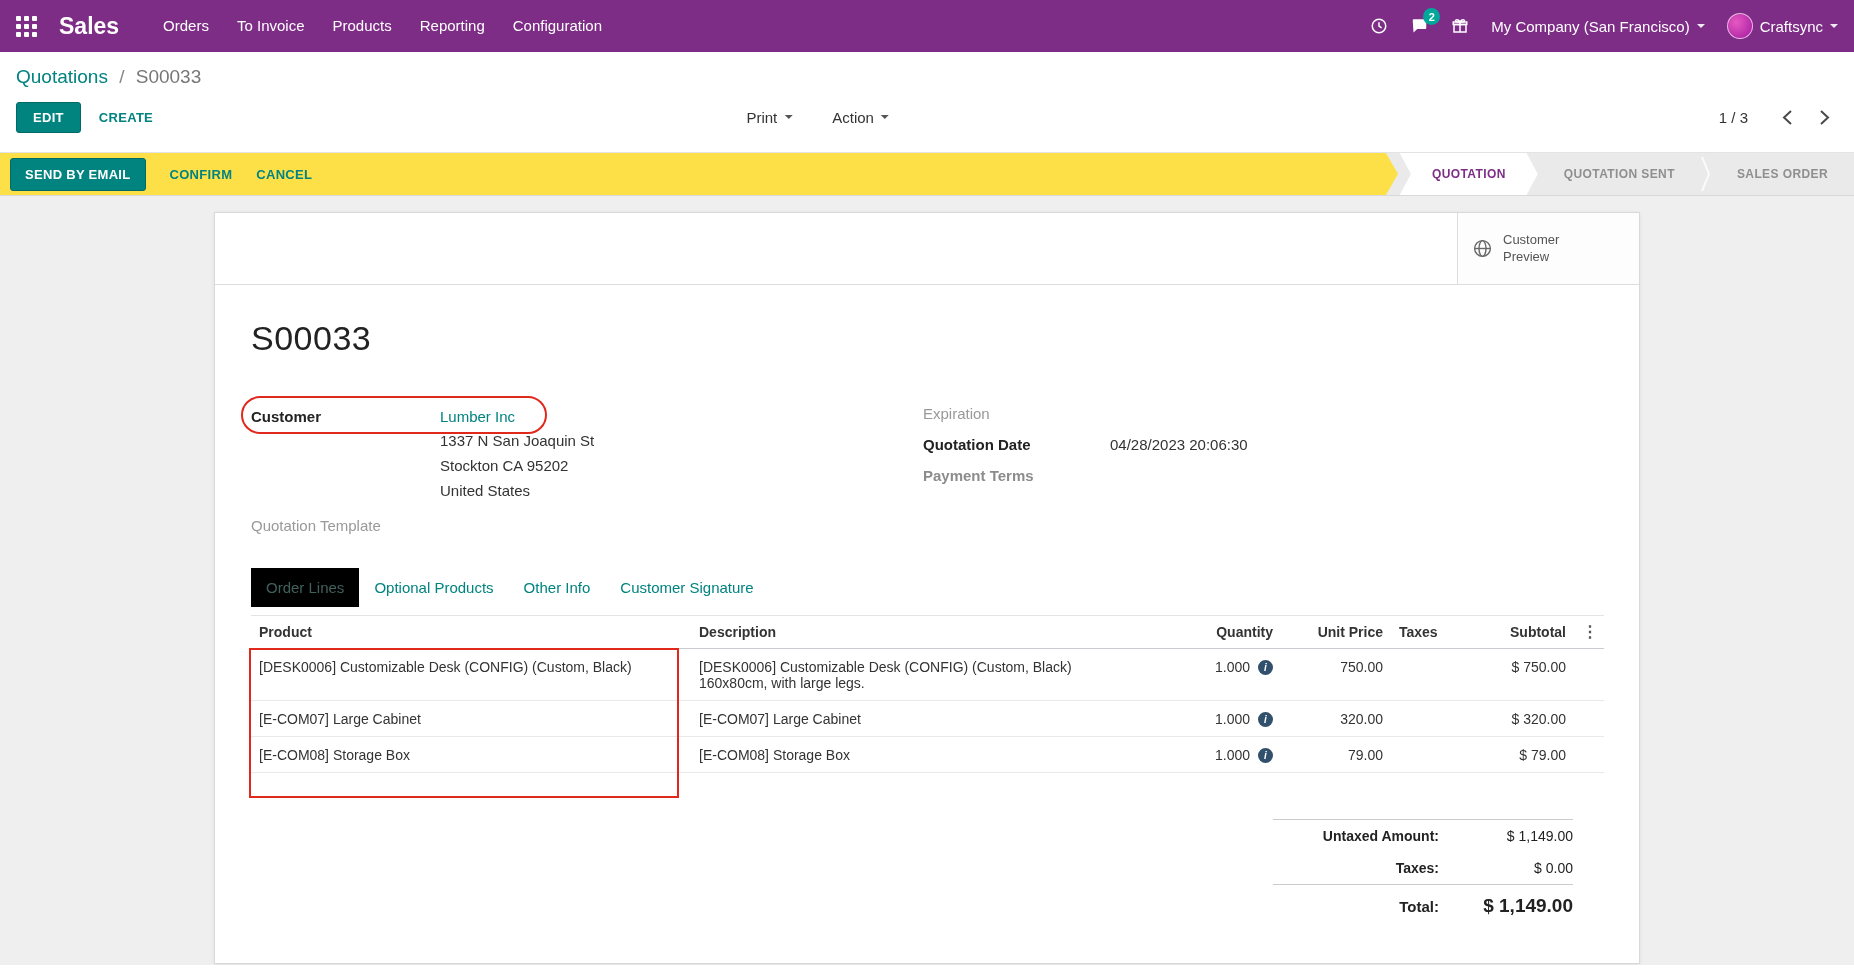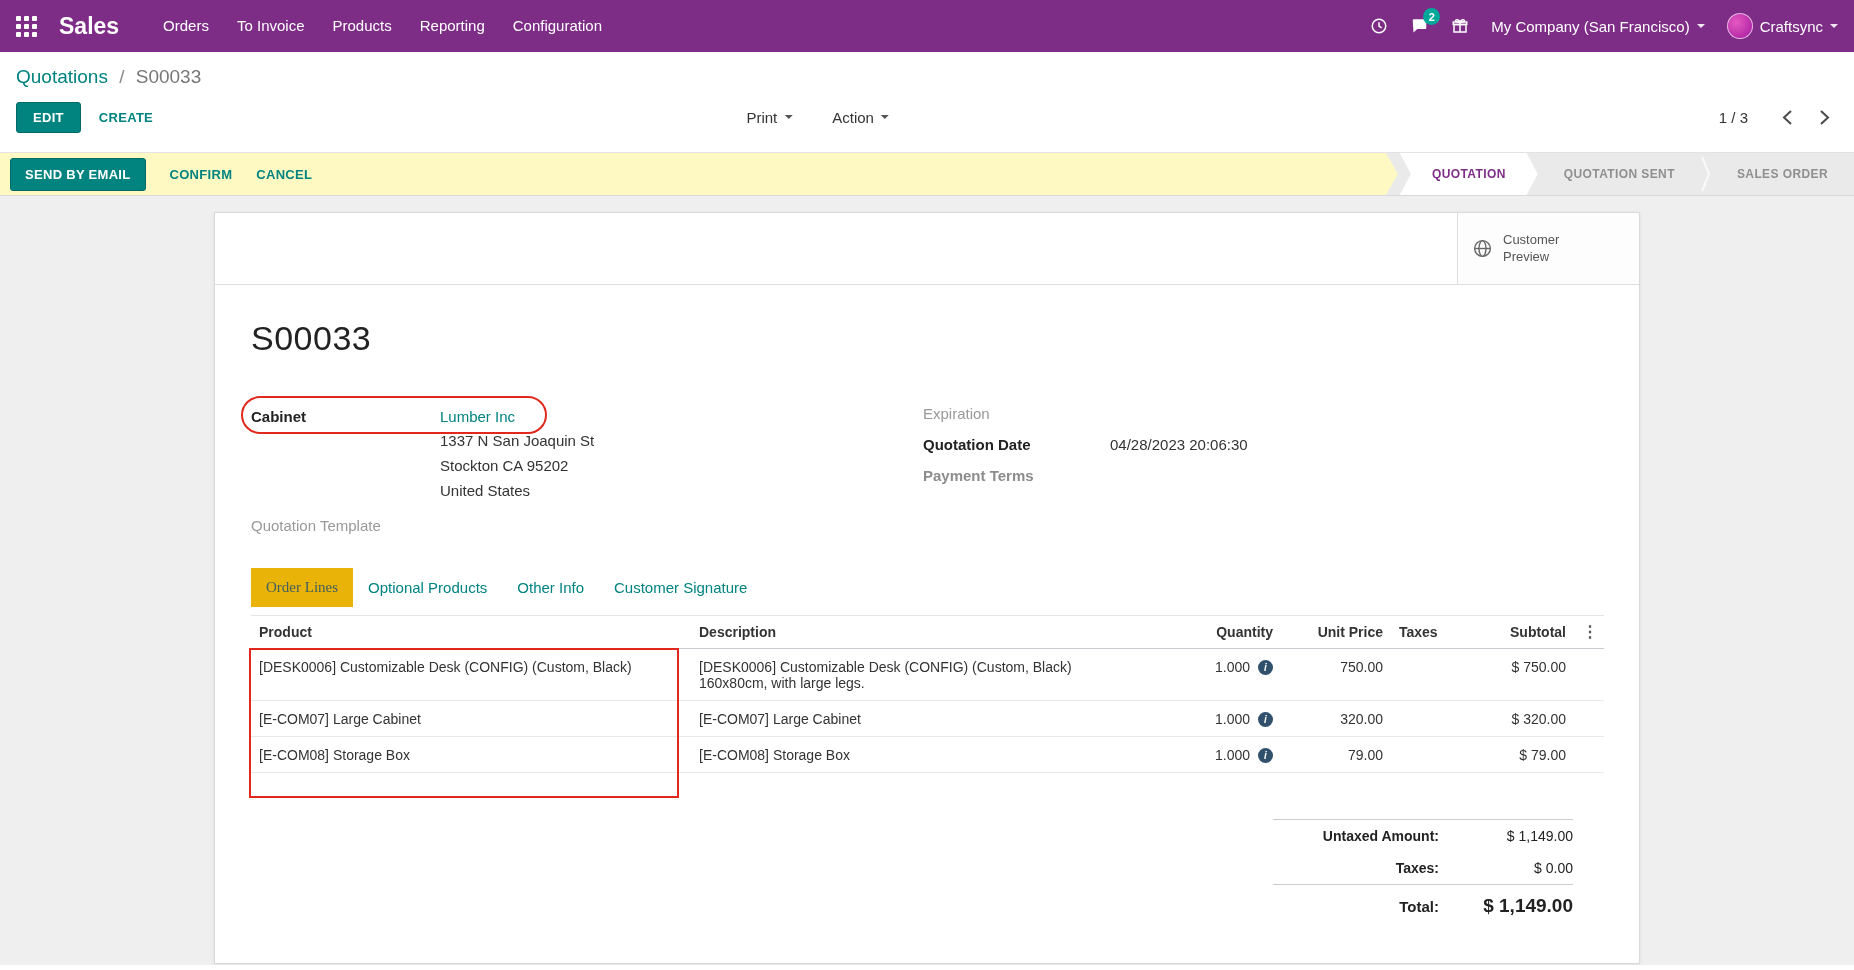--- a/index.html
+++ b/index.html
@@ -37,21 +37,21 @@
                 padding:7px 16px; border-radius:3px; cursor:pointer; letter-spacing:.3px; font-family:inherit; }
   .btn-link{ color:var(--accent); background:none; border:none; font-size:13px; font-weight:bold; margin-left:18px;
              cursor:pointer; letter-spacing:.3px; font-family:inherit; }
   .cp-center{ position:absolute; left:44%; transform:translateX(-50%); display:flex; gap:40px; }
   .dropdown-toggle{ font-size:15px; color:#333; display:flex; align-items:center; gap:7px; cursor:pointer; background:none; border:none; font-family:inherit; }
   .pager{ margin-left:auto; display:flex; align-items:center; gap:10px; font-size:15px; color:#333; }
   .pager-text{ margin-right:16px; cursor:pointer; }
   .pager-btn{ background:none; border:none; cursor:pointer; padding:2px 8px; display:flex; align-items:center; }
 
   
-  .statusbar{ height:44px; background:#fef9c3; border-top:1px solid #e3e3e3; border-bottom:1px solid #d9d9d9;
+  .statusbar{ height:44px; background:#fde047; border-top:1px solid #e3e3e3; border-bottom:1px solid #d9d9d9;
               display:flex; align-items:center; padding-left:10px; overflow:hidden; }
   .sb-left{ display:flex; align-items:center; }
   .btn-sendmail{ padding:8px 14px; }
   .sb-btn-flat{ margin-left:24px; }
   .sb-steps{ margin-left:auto; height:56px; display:flex; align-items:stretch; background:#eaeaea;
              clip-path:polygon(0 0,100% 0,100% 100%,0 100%,16px 50%); padding-left:14px; }
   .step{ display:flex; align-items:center; padding:0 26px; font-size:12px; font-weight:bold; color:#8f8f8f;
          letter-spacing:.4px; white-space:nowrap; cursor:pointer; }
   .step.active{ background:#fff; color:var(--step-active-text);
                 clip-path:polygon(0 0,calc(100% - 15px) 0,100% 50%,calc(100% - 15px) 100%,0 100%,15px 50%);
@@ -81,21 +81,21 @@
   .qt-label{ display:block; margin-top:14px; }
   .info-right{ flex:1; padding-top:1px; }
   .rfield{ display:flex; align-items:baseline; min-height:22px; margin-bottom:9px; }
   .rlabel{ width:187px; flex-shrink:0; font-size:15px; }
   .rlabel.bold{ font-weight:bold; color:#222; }
   .rvalue{ font-size:15px; color:#333; }
 
   
   .tabs{ display:flex; margin-top:34px; align-items:center; }
   .tab{ font-size:15px; color:var(--accent); padding:11px 15px; cursor:pointer; }
-  .tab.active{ background:#eab308; color:#41605d;font-family:Liberation Serif, serif; }
+  .tab.active{ background:#000000; color:#41605d; }
 
   
   .table-wrap{ position:relative; margin-top:8px; }
   .annotation-rect{ position:absolute; left:-2px; top:33px; width:430px; height:150px;
                     border:2px solid var(--annotation); pointer-events:none; z-index:3; }
   table.olines{ width:100%; border-collapse:collapse; table-layout:fixed; font-size:14px; }
   .olines th{ text-align:left; font-weight:bold; color:#333; padding:8px; border-top:1px solid #e2e5e8; border-bottom:1px solid #c9cdd1; cursor:pointer; }
   .olines th.num,.olines td.num{ text-align:right; }
   .olines td{ padding:10px 8px 9px; border-bottom:1px solid #e9e9e9; color:#333; vertical-align:top; }
   .qtycell{ display:flex; justify-content:flex-end; align-items:center; gap:8px; }
@@ -236,21 +236,21 @@
       </div>
     </div>
 
     <div class="sheet-body">
       <h1 class="title">S00033</h1>
 
       <div class="info-grid">
         <div class="info-left">
           <div class="customer-row">
             <div class="annotation-ellipse"></div>
-            <span class="field-label">Cabinet</span>
+            <span class="field-label">Customer</span>
             <a class="doc-link">Lumber Inc</a>
           </div>
           <div class="address">
             <div>1337 N San Joaquin St</div>
             <div>Stockton CA 95202</div>
             <div>United States</div>
           </div>
           <span class="muted-label qt-label">Quotation Template</span>
         </div>
 

